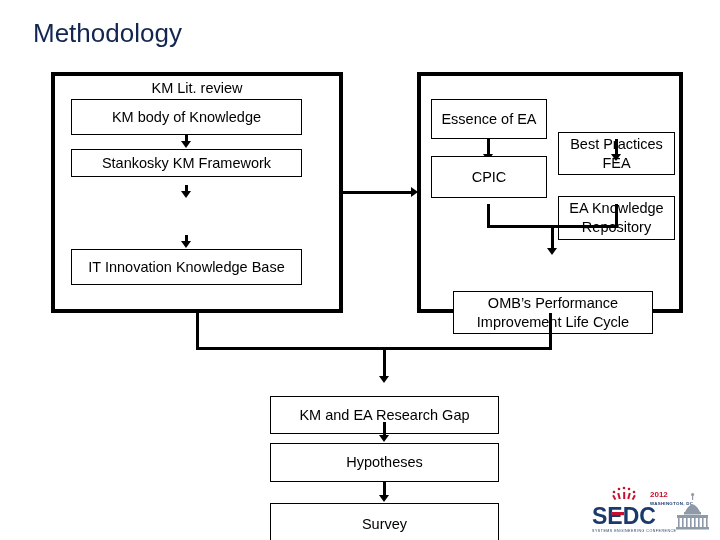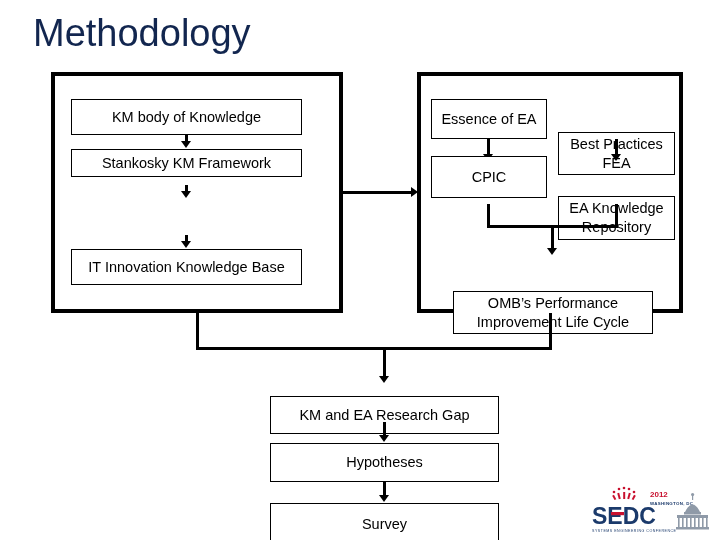--- a/index.html
+++ b/index.html
@@ -19,21 +19,21 @@
     left: 0; top: 0;
     width: 720px;
     height: 540px;
     background: #ffffff;
   }
   
   #page-title {
     position: absolute;
     left: 33px;
     top: 10px;
-    font-size: 38px;
+    font-size: 26px;
     line-height: 46px;
     color: #12264f;
     font-family: "Liberation Sans", sans-serif;
     letter-spacing: 0px;
     white-space: nowrap;
   }
   
   .outer-box {
     position: absolute;
     border: 4px solid #000000;
@@ -101,20 +101,21 @@
 </style>
 </head>
 <body>
 
 <div id="slide">
 
   <div id="page-title">Methodology</div>
 
   <div class="outer-box" style="left:51px; top:72px; width:292px; height:241px;"></div>
 
+  <div class="group-label" style="left:51px; top:79px; width:292px;">KM Lit. review</div>
 
   <div class="node" style="left:71px; top:99px; width:231px; height:36px;">KM body of Knowledge</div>
 
   <div class="vline" style="left:185px; top:135px; width:3px; height:8px;"></div>
   <div class="arrowhead-down" style="left:181px; top:141px;"></div>
 
   <div class="node" style="left:71px; top:149px; width:231px; height:28px;">Stankosky KM Framework</div>
 
   <div class="vline" style="left:185px; top:185px; width:3px; height:8px;"></div>
   <div class="arrowhead-down" style="left:181px; top:191px;"></div>

